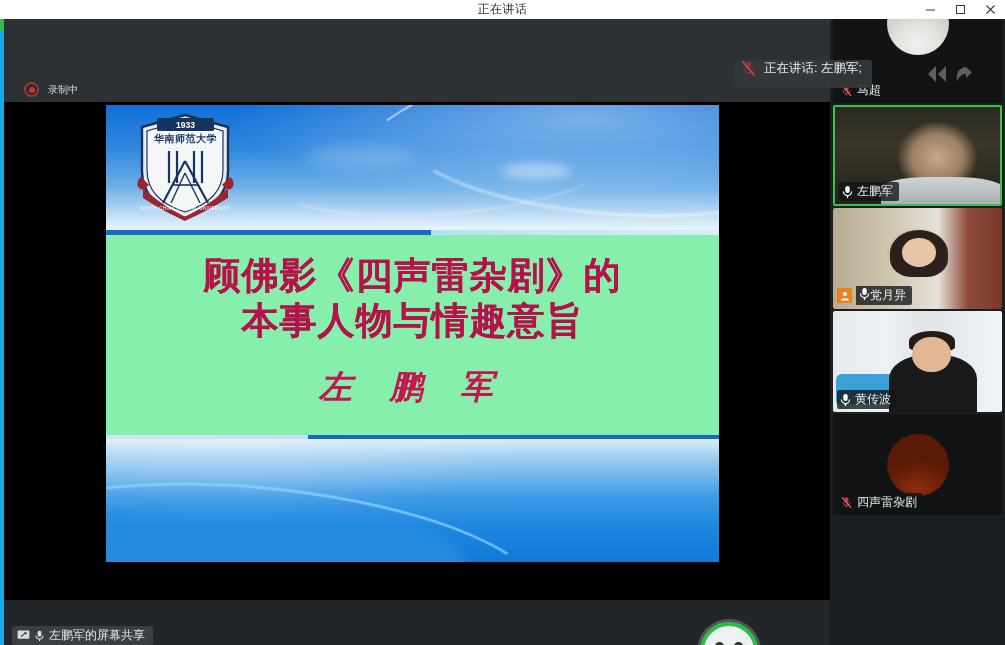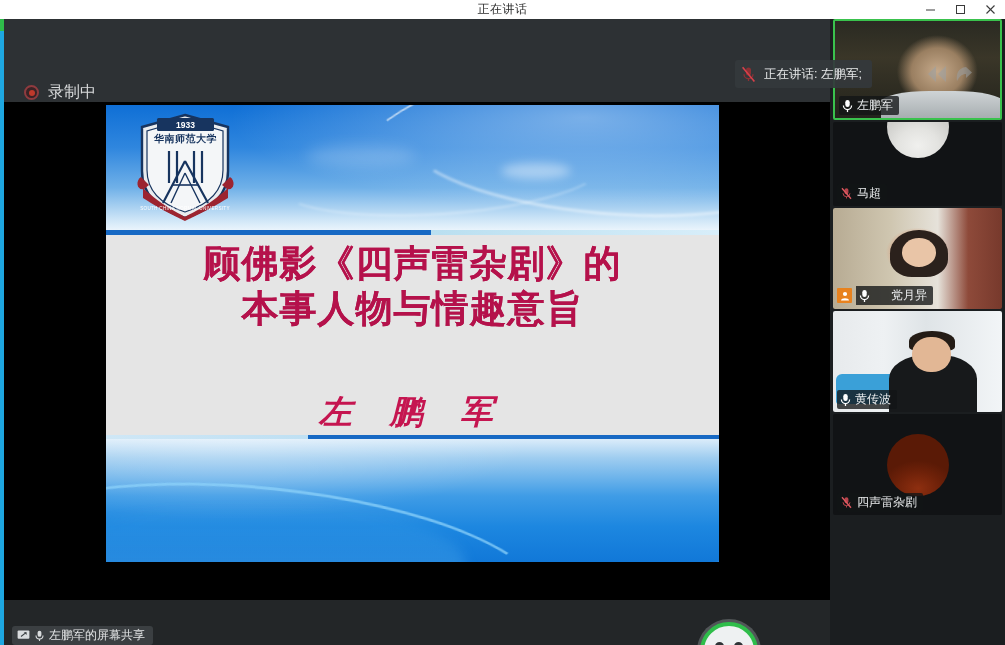--- a/index.html
+++ b/index.html
@@ -52,26 +52,26 @@
   .rec{
     position:absolute; left:24px; top:63px;
     display:flex; align-items:center; gap:9px;
   }
   .rec-dot{
     width:15px; height:15px; border-radius:50%;
     border:2px solid #8f3b3f; background:#3a2326;
     display:flex; align-items:center; justify-content:center;
   }
   .rec-dot i{ width:6px; height:6px; border-radius:50%; background:#c0392b; display:block; }
-  .rec-label{ font-size:16px; color:#d7d9da; }
+  .rec-label{ font-size:10px; color:#d7d9da; }
 
   
   .speaking{
     position:absolute; left:735px; top:60px; height:28px;
-    display:flex; align-items:center; gap:8px;
+    display:flex; align-items:flex-start; gap:8px;
     background:rgba(52,56,60,.92);
     padding:0 10px 0 6px; border-radius:3px; z-index:30;
   }
   .mic-red{ width:15px; height:17px; position:relative; flex:none; }
   .mic-red svg{ display:block; }
   .speaking-label{ font-size:12.5px; color:#e6e8e9; white-space:nowrap; }
 
   
   .float-glyphs{
     position:absolute; left:925px; top:57px; width:60px; height:34px;
@@ -131,23 +131,23 @@
 
   
   .hdr-rule{
     position:absolute; left:0; top:125px; width:613px; height:5px;
     background:linear-gradient(90deg,#1769c4 0%,#1769c4 53%,#b9dff0 53%,#d8eefa 100%);
   }
 
   
   .slide-body{
     position:absolute; left:0; top:130px; width:613px; height:200px;
-    background:#e5e5e5;
-    display:flex; flex-direction:column; align-items:center; justify-content:space-between;
-    padding-top:6px;
+    background:#86efac;
+    display:flex; flex-direction:column; align-items:center; justify-content:flex-start;
+    padding-top:18px;
   }
   .slide-title{
     font-family:"DejaVu Sans","Liberation Sans",sans-serif;
     font-weight:700; font-size:37px; line-height:1.22;
     color:#b5114b; text-align:center; letter-spacing:1px;
     background:linear-gradient(180deg,#c0144f 0%,#9c0f3f 100%);
     -webkit-background-clip:text; background-clip:text;
   }
   .slide-author{
     margin-top:22px;
@@ -232,21 +232,21 @@
     padding:1px 6px 1px 3px; max-width:160px;
   }
   .tile-name .nm{ font-size:12px; color:#eceeef; white-space:nowrap; }
   .host-badge{
     width:15px; height:15px; background:#e8821e;
     display:flex; align-items:center; justify-content:center;
     border-radius:1px; flex:none;
   }
   .tile-name.host{ padding-left:0; background:transparent; }
   .tile-name.host .inner{
-    display:flex; align-items:center; gap:21px;
+    display:flex; align-items:flex-start; gap:0;
     background:rgba(18,20,22,.78); padding:1px 6px 1px 3px; border-radius:0 2px 2px 0;
   }
 
   .avatar-circle{
     position:absolute; left:50%; top:50%; transform:translate(-50%,-50%);
     width:62px; height:62px; border-radius:50%; overflow:hidden;
   }
   .av-desert{
     background:
       radial-gradient(60% 45% at 50% 88%, #8e2f10 0%, #6e2109 60%, #5a1a06 100%),
@@ -434,44 +434,44 @@
       <path d="M1 5.6a3.5 3.5 0 0 0 7 0" fill="none" stroke="#d9dcde" stroke-width="1.1"></path>
       <line x1="4.5" y1="9" x2="4.5" y2="11" stroke="#d9dcde" stroke-width="1.1"></line>
     </svg>
     <span class="sp-label">左鹏军的屏幕共享</span>
   </div>
 
   <div class="cam-green"></div>
 
   <div class="sidebar">
 
+    <div class="tile first">
+      <span class="av-partial"></span>
+      <span class="tile-name">
+        <svg width="13" height="13" viewBox="0 0 15 17">
+          <rect x="5" y="1.5" width="5" height="8" rx="2.5" fill="#b9444c"></rect>
+          <path d="M3 8.2a4.5 4.5 0 0 0 9 0" fill="none" stroke="#b9444c" stroke-width="1.3"></path>
+          <line x1="7.5" y1="12.5" x2="7.5" y2="15" stroke="#b9444c" stroke-width="1.3"></line>
+          <line x1="1.6" y1="1.6" x2="13.4" y2="15.4" stroke="#e05a62" stroke-width="1.7"></line>
+        </svg>
+        <span class="nm">马超</span>
+      </span>
+    </div>
+
     <div class="tile active">
       <span class="cam-a">
           <i class="shirt"></i>
         </span>
       <span class="tile-name">
         <svg width="11" height="14" viewBox="0 0 9 12">
           <rect x="2.6" y="0.8" width="3.8" height="6" rx="1.9" fill="#ffffff"></rect>
           <path d="M1 5.6a3.5 3.5 0 0 0 7 0" fill="none" stroke="#ffffff" stroke-width="1.1"></path>
           <line x1="4.5" y1="9" x2="4.5" y2="11.2" stroke="#ffffff" stroke-width="1.1"></line>
         </svg>
         <span class="nm">左鹏军</span>
-      </span>
-    </div>
-
-    <div class="tile first">
-      <span class="av-partial"></span>
-      <span class="tile-name">
-        <svg width="13" height="13" viewBox="0 0 15 17">
-          <rect x="5" y="1.5" width="5" height="8" rx="2.5" fill="#b9444c"></rect>
-          <path d="M3 8.2a4.5 4.5 0 0 0 9 0" fill="none" stroke="#b9444c" stroke-width="1.3"></path>
-          <line x1="7.5" y1="12.5" x2="7.5" y2="15" stroke="#b9444c" stroke-width="1.3"></line>
-          <line x1="1.6" y1="1.6" x2="13.4" y2="15.4" stroke="#e05a62" stroke-width="1.7"></line>
-        </svg>
-        <span class="nm">马超</span>
       </span>
     </div>
 
     <div class="tile">
       <span class="cam-b">
         <i class="hair"></i>
           <i class="face"></i>
       </span>
       <span class="tile-name host">
         <span class="host-badge">

